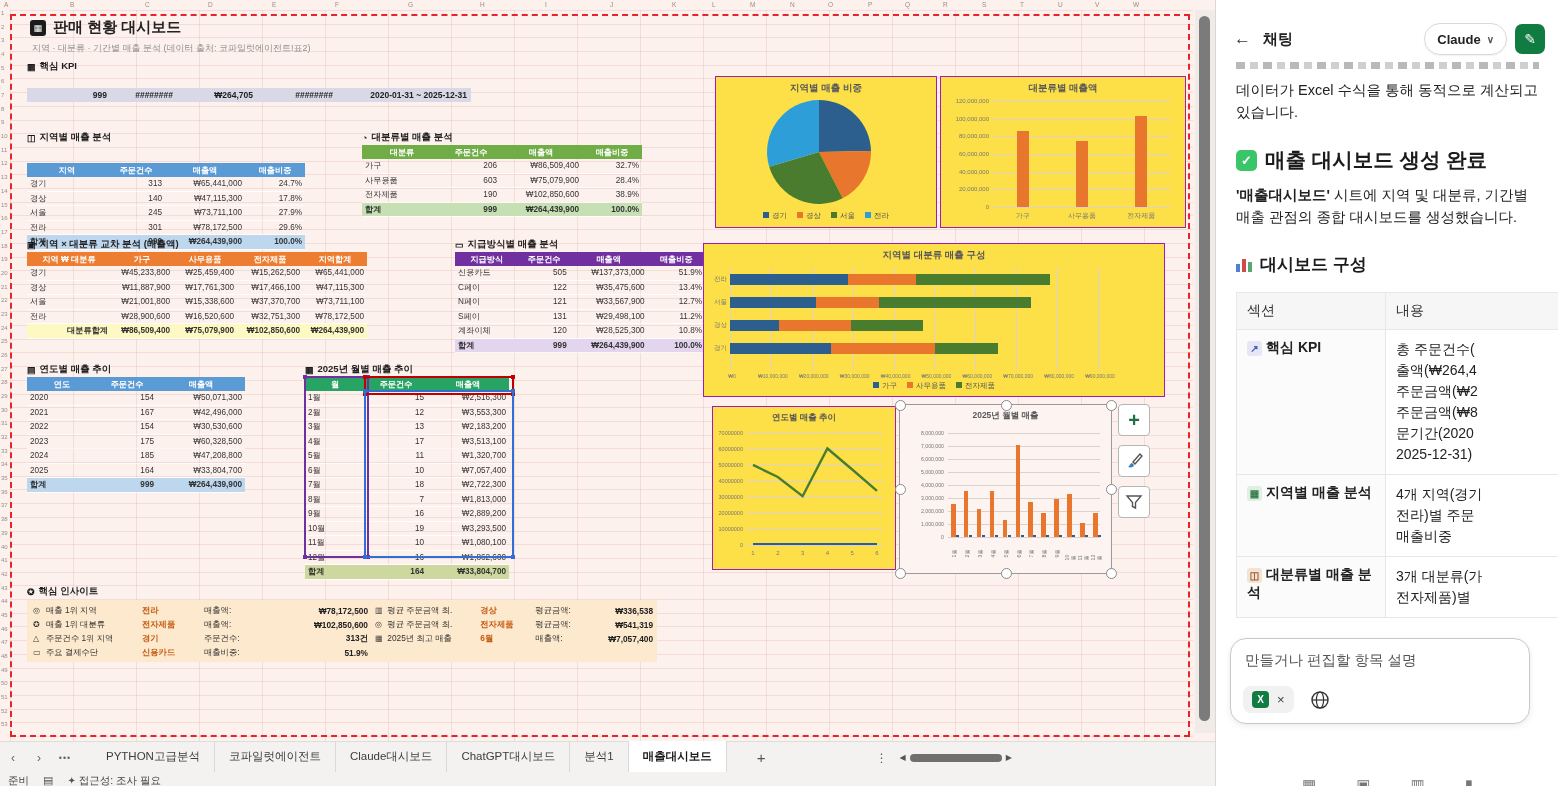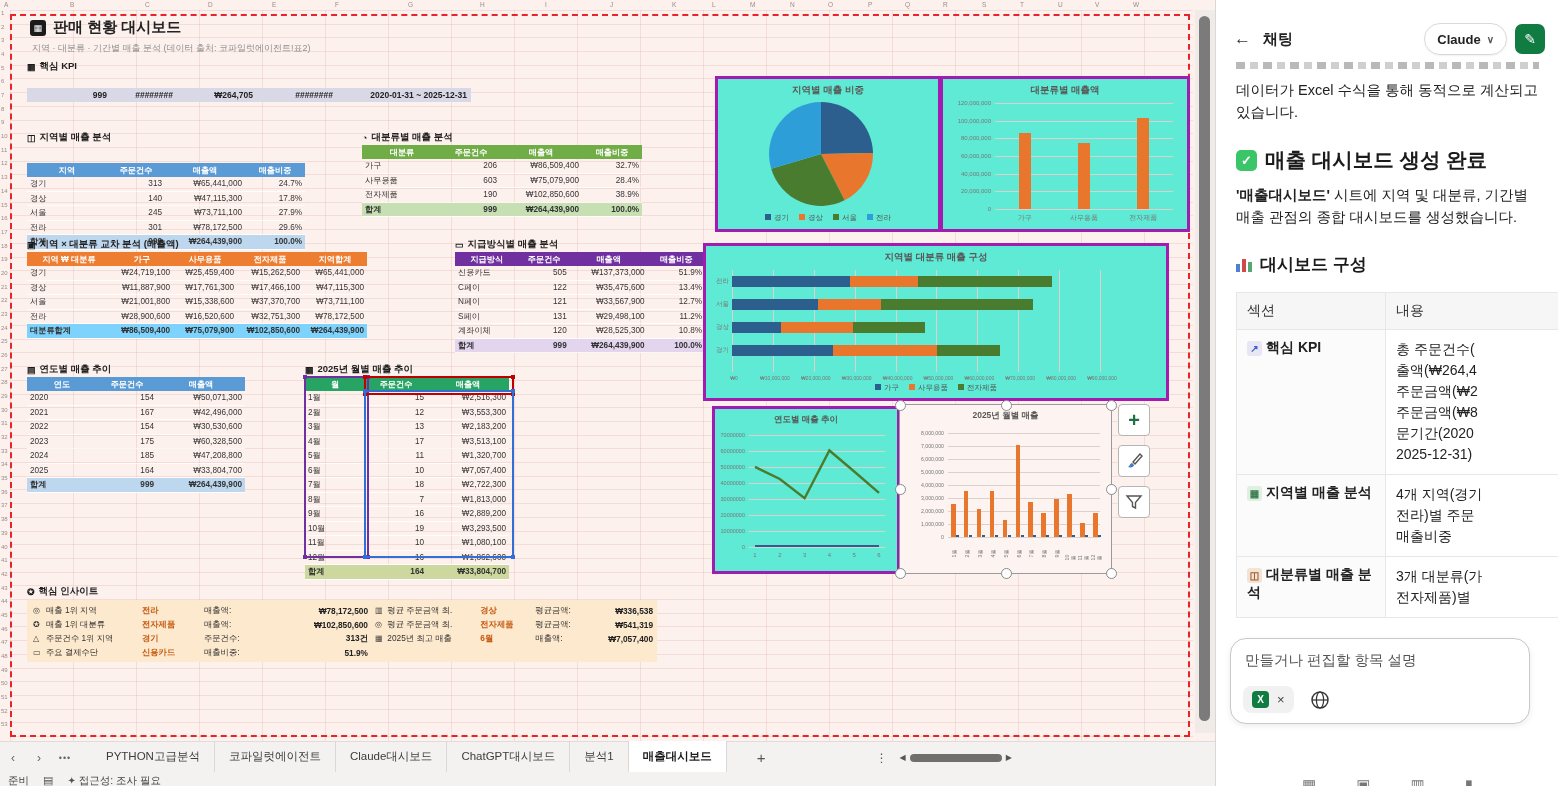--- a/index.html
+++ b/index.html
@@ -29,39 +29,39 @@
   #kpiVals{position:absolute;left:27px;top:88px;display:flex;height:14px;background:#d8d8e6;font-size:8.5px;font-weight:bold;color:#222;}
   #kpiVals div{display:flex;align-items:center;justify-content:flex-end;padding-right:4px;}
   
   table.xl{position:absolute;border-collapse:collapse;table-layout:fixed;font-size:8.2px;color:#333;}
   table.xl th{height:14px;color:#fff;font-weight:bold;padding:0 3px;overflow:hidden;white-space:nowrap;}
   table.xl td{height:13.5px;padding:0 3px;overflow:hidden;white-space:nowrap;text-align:right;border-bottom:1px solid rgba(255,255,255,.75);}
   table.xl td:first-child{text-align:left;}
   table.xl tfoot td{font-weight:bold;}
   #t-region{left:27px;top:163px;width:278px;} #t-region th{background:#5b9bd5;} #t-region tfoot td{background:#bdd7ee;}
   #t-category{left:362px;top:145px;width:280px;} #t-category th{background:#70ad47;} #t-category tfoot td{background:#c6e0b4;}
-  #t-cross{left:27px;top:252px;width:340px;} #t-cross th{background:#ed7d31;} #t-cross tfoot td{background:#7dd3fc;}
+  #t-cross{left:27px;top:252px;width:340px;} #t-cross th{background:#ed7d31;} #t-cross tfoot td{background:#fef9c3;text-align:right;}
   #t-payment{left:455px;top:252px;width:250px;} #t-payment th{background:#7030a0;} #t-payment tfoot td{background:#e3d5ed;}
   #t-year{left:27px;top:377px;width:218px;} #t-year th{background:#5b9bd5;} #t-year tfoot td{background:#bdd7ee;}
   #t-month{left:305px;top:377px;width:204px;} #t-month th{background:#27a363;} #t-month tfoot td{background:#ccd89e;}
   
   .selrect{position:absolute;pointer-events:none;}
   #sel-month{left:304px;top:376px;width:61px;height:178px;border:2px solid #7030a0;}
   #sel-head{left:364px;top:376px;width:146px;height:15px;border:2px solid #c00000;}
   #sel-data{left:364px;top:390px;width:146px;height:164px;border:2px solid #2f6fd6;}
   .selrect i{position:absolute;width:4px;height:4px;background:inherit;}
   
   #insBox{position:absolute;left:27px;top:600px;width:630px;height:62px;background:#fde9cd;}
   .insrow{position:absolute;height:13px;font-size:8.3px;display:flex;align-items:center;}
   .ins-label{color:#333;}
   .ins-value{color:#c55a11;font-weight:bold;}
   .ins-metric{color:#333;}
   .ins-amount{font-weight:bold;color:#222;text-align:right;}
   
-  .chart{position:absolute;background:#5eead4;border:3px solid #a21caf;}
+  .chart{position:absolute;background:#fde047;border:1px solid #a21caf;}
   .ctitle{position:absolute;left:0;right:0;top:5px;text-align:center;font-size:9.5px;font-weight:bold;color:#595959;}
   .tick{position:absolute;font-size:6px;color:#777;}
   .gridh{position:absolute;height:1px;background:#ddd2cb;}
   .gridv{position:absolute;width:1px;background:#ddd2cb;}
   .legend{position:absolute;left:0;right:0;display:flex;justify-content:center;gap:10px;font-size:7.5px;color:#555;}
   .legend .sw{width:6px;height:6px;display:inline-block;margin-right:3px;}
   #ch-pie{left:715px;top:76px;width:220px;height:150px;}
   #ch-cat{left:940px;top:76px;width:244px;height:150px;}
   #ch-stack{left:703px;top:243px;width:460px;height:152px;}
   #ch-line{left:712px;top:406px;width:182px;height:162px;}
@@ -350,21 +350,21 @@
             <th>지역 ₩ 대분류</th>
             <th>가구</th>
             <th>사무용품</th>
             <th>전자제품</th>
             <th>지역합계</th>
           </tr>
         </thead>
       <tbody>
           <tr>
             <td>경기</td>
-            <td>₩24,719,100</td>
+            <td>₩45,233,800</td>
             <td>₩25,459,400</td>
             <td>₩15,262,500</td>
             <td>₩65,441,000</td>
           </tr>
           <tr>
             <td>경상</td>
             <td>₩11,887,900</td>
             <td>₩17,761,300</td>
             <td>₩17,466,100</td>
             <td>₩47,115,300</td>

